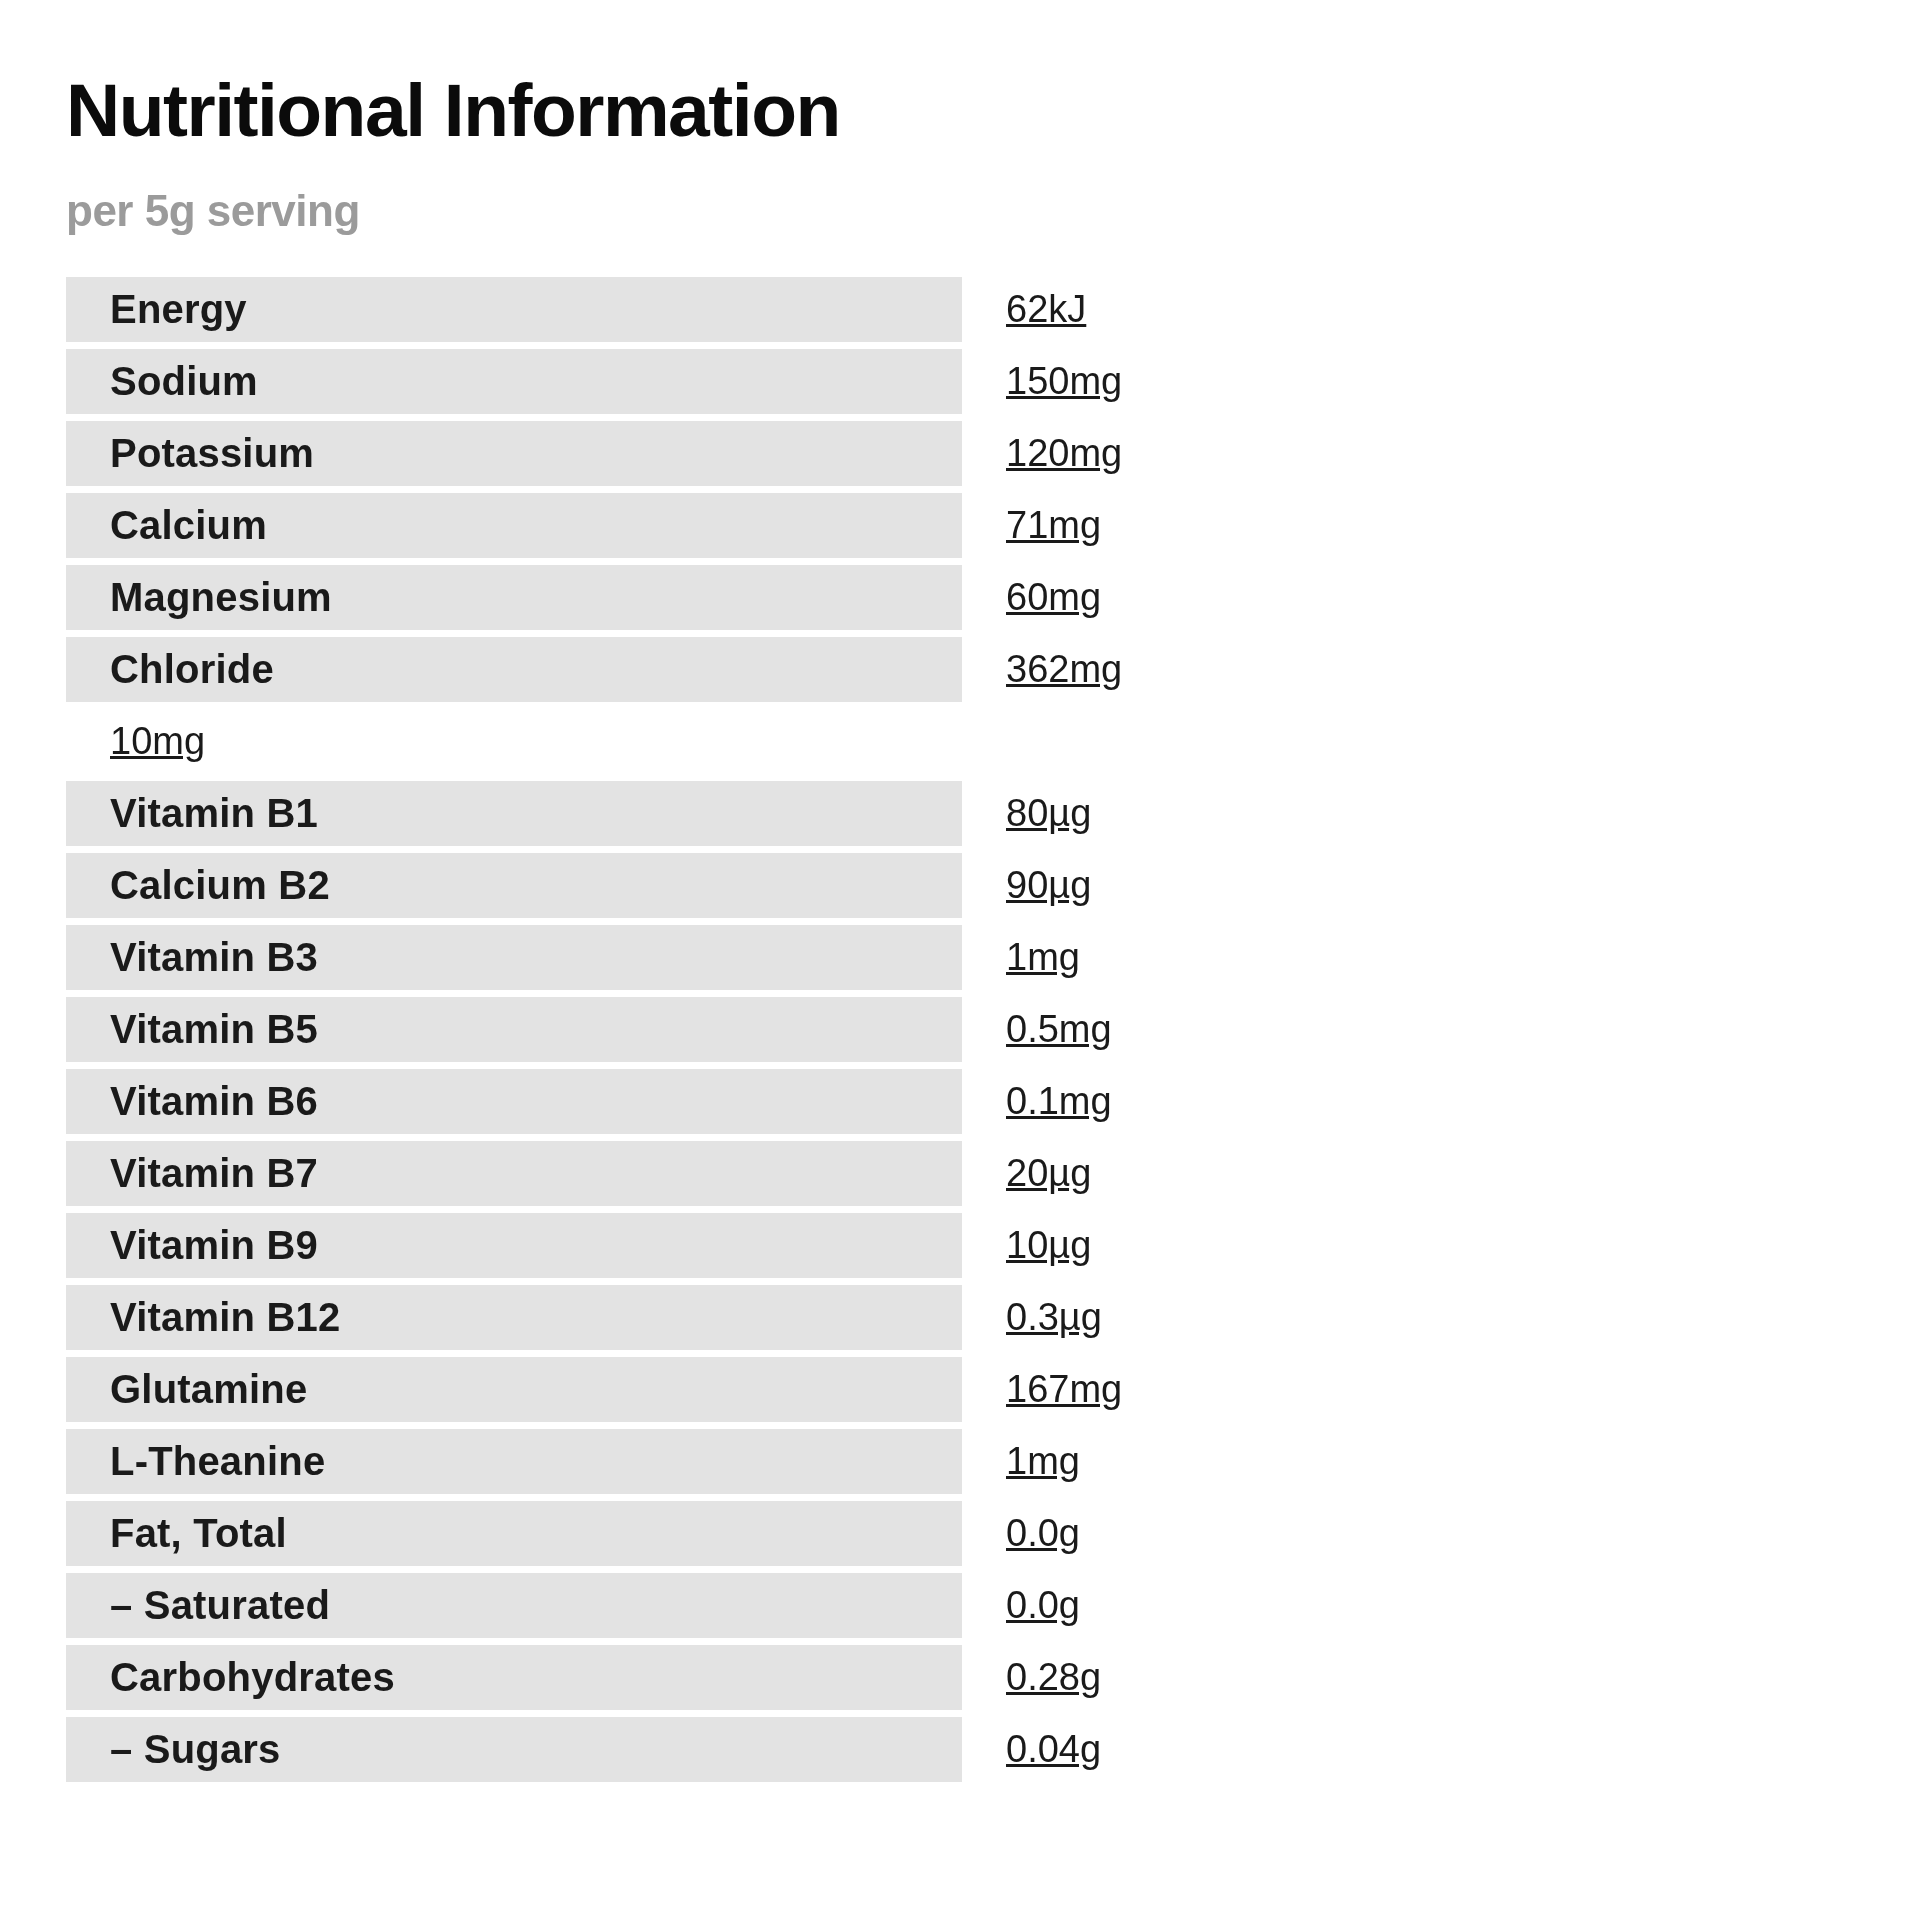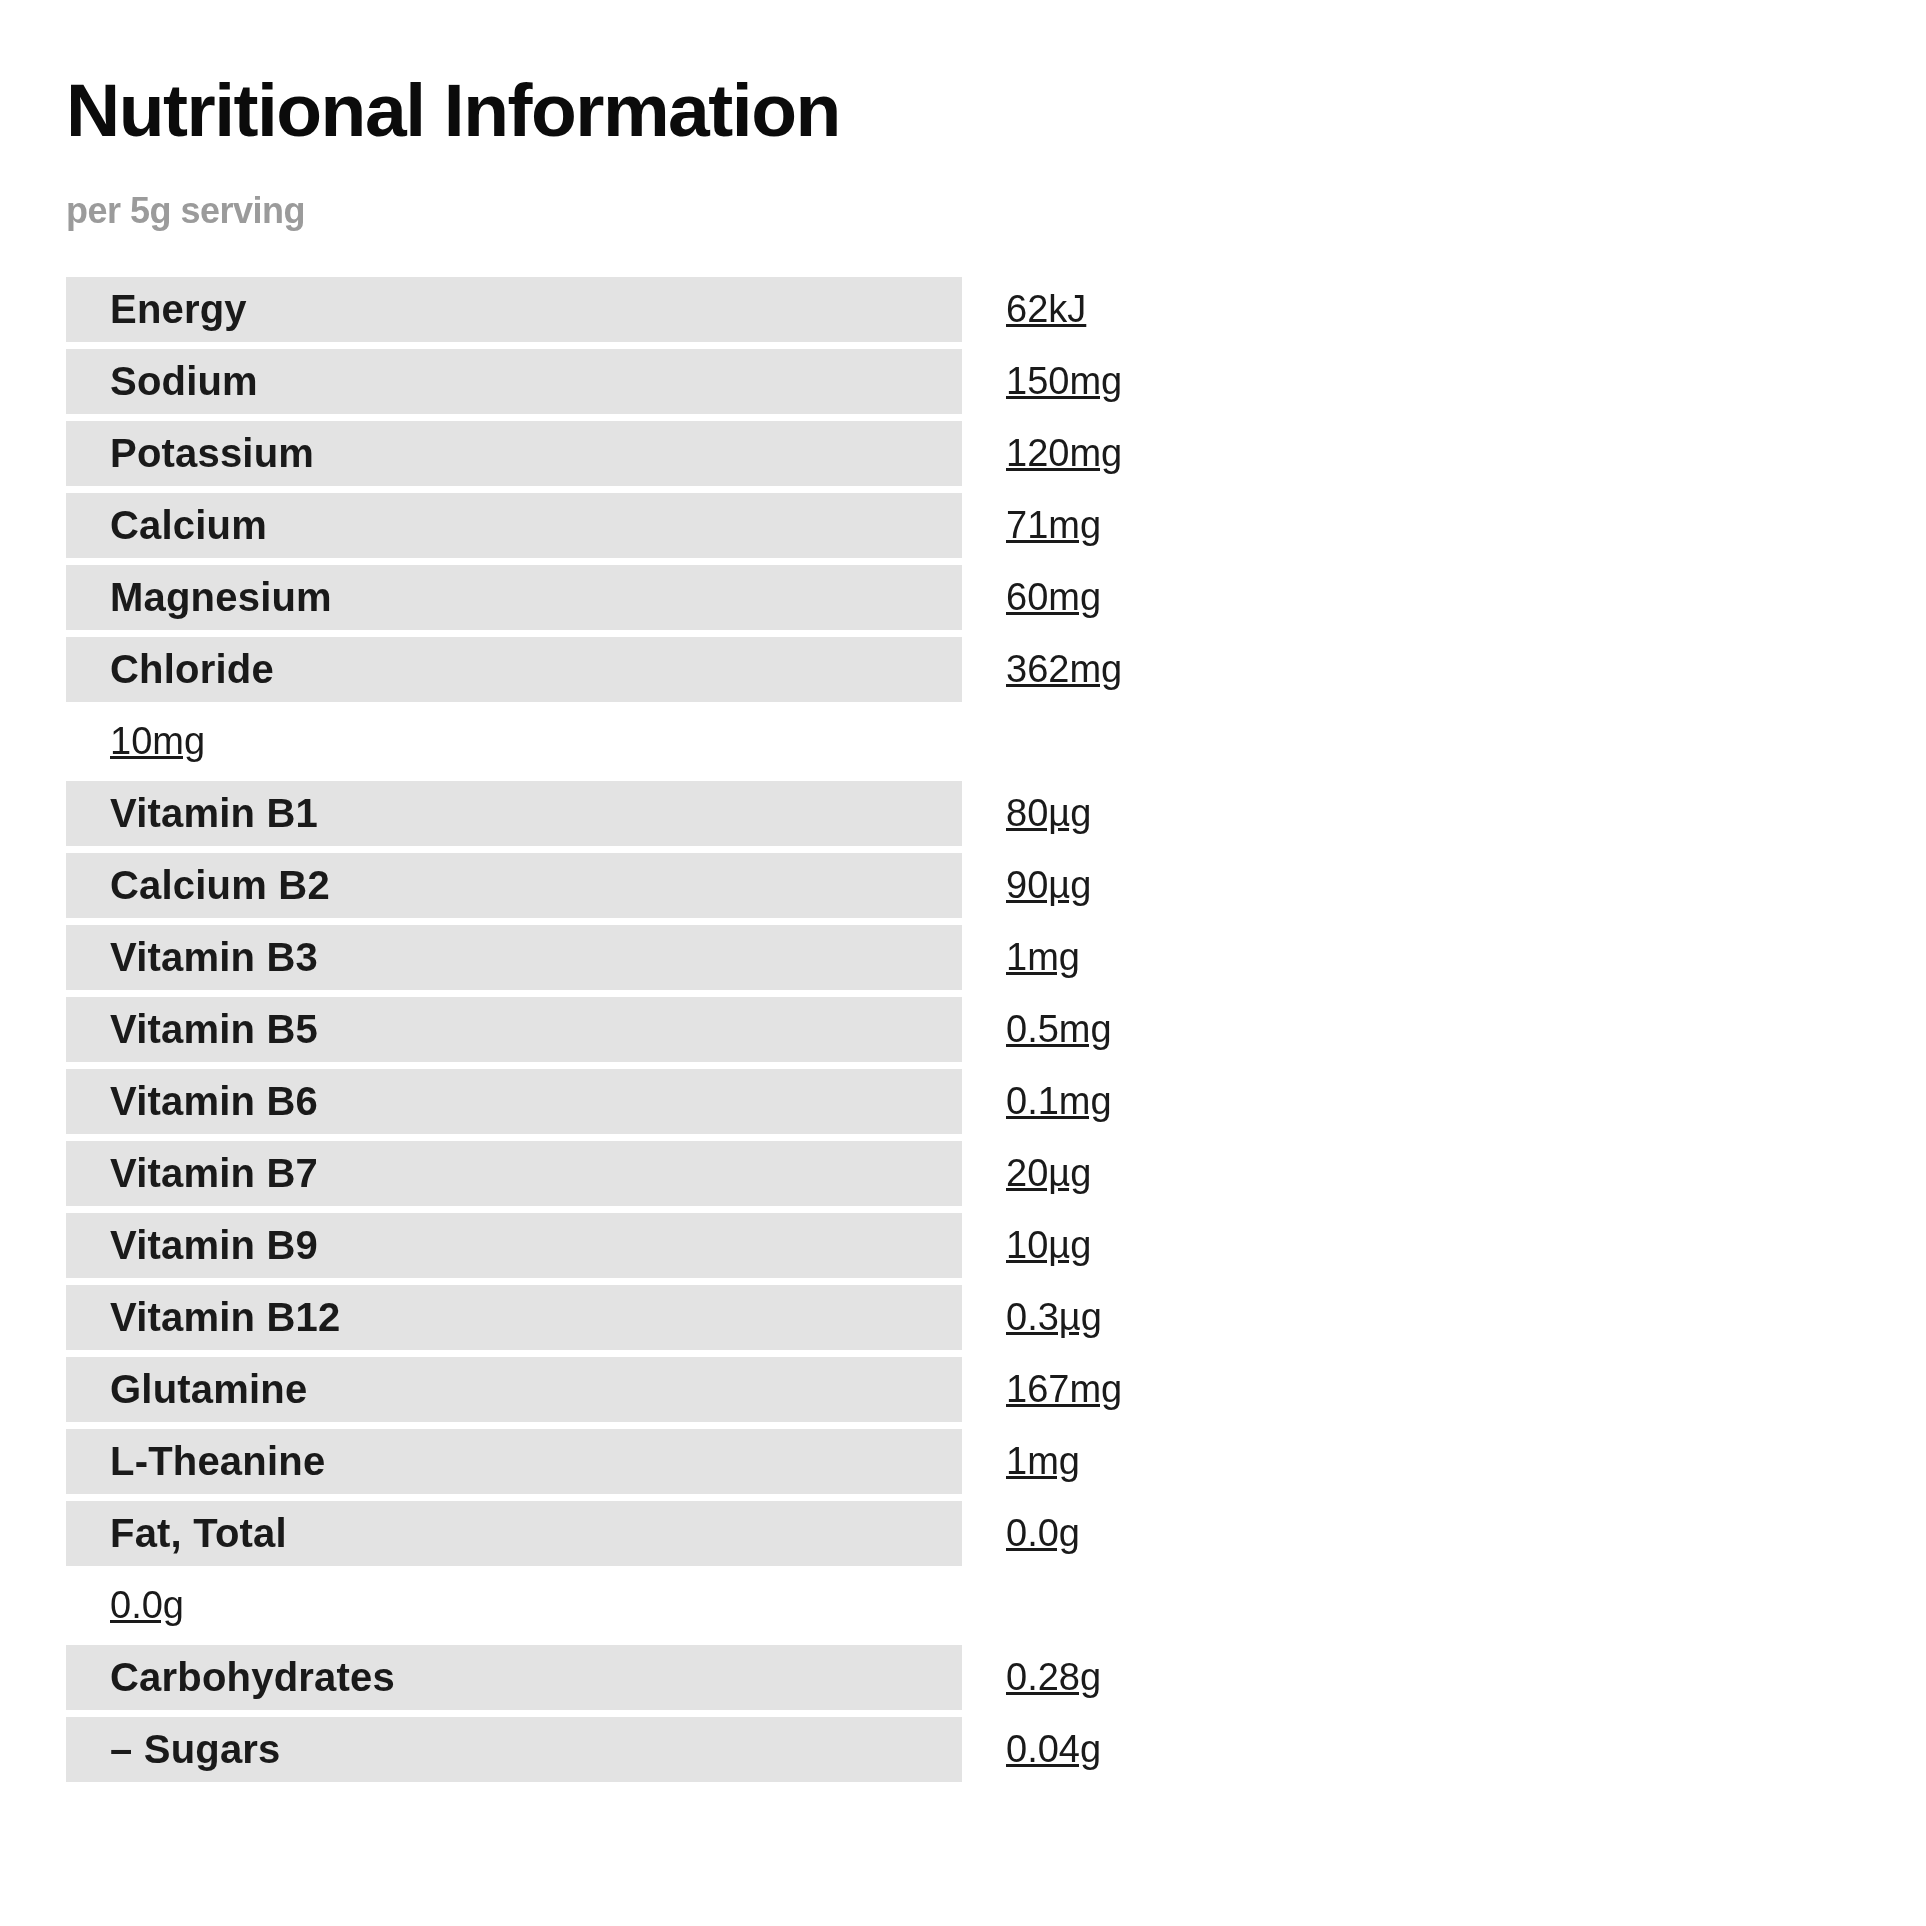--- a/index.html
+++ b/index.html
@@ -22,21 +22,21 @@
   }
   .title{
     font-size:75px;
     line-height:87px;
     font-weight:800;
     letter-spacing:-1.5px;
     color:var(--title-color);
   }
   .subtitle{
     margin-top:24px;
-    font-size:36px;
+    font-size:44px;
     line-height:65px;
     font-weight:700;
     letter-spacing:-0.5px;
     color:var(--subtitle-color);
   }
   .rows{
     margin-top:34px;
   }
   .row{
     display:flex;
@@ -138,20 +138,21 @@
       </div>
       <div class="row">
         <div class="row-label">L-Theanine</div>
         <div class="row-value">1mg</div>
       </div>
       <div class="row">
         <div class="row-label">Fat, Total</div>
         <div class="row-value">0.0g</div>
       </div>
       <div class="row">
+        <div class="row-label">– Saturated</div>
         <div class="row-value">0.0g</div>
       </div>
       <div class="row">
         <div class="row-label">Carbohydrates</div>
         <div class="row-value">0.28g</div>
       </div>
       <div class="row">
         <div class="row-label">– Sugars</div>
         <div class="row-value">0.04g</div>
       </div>

